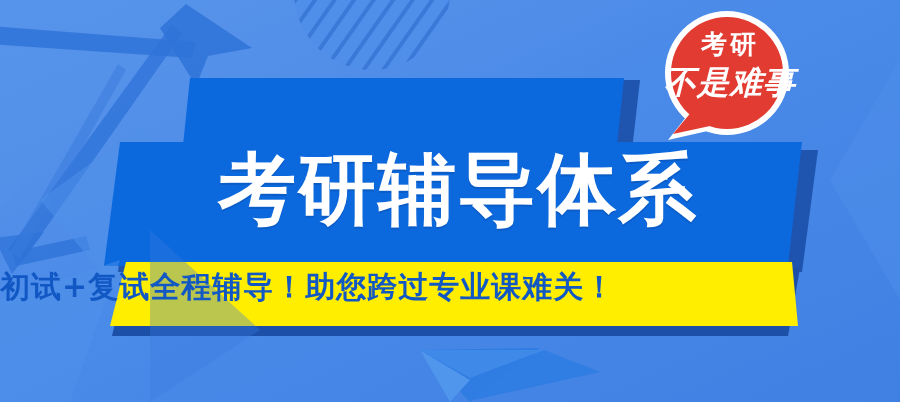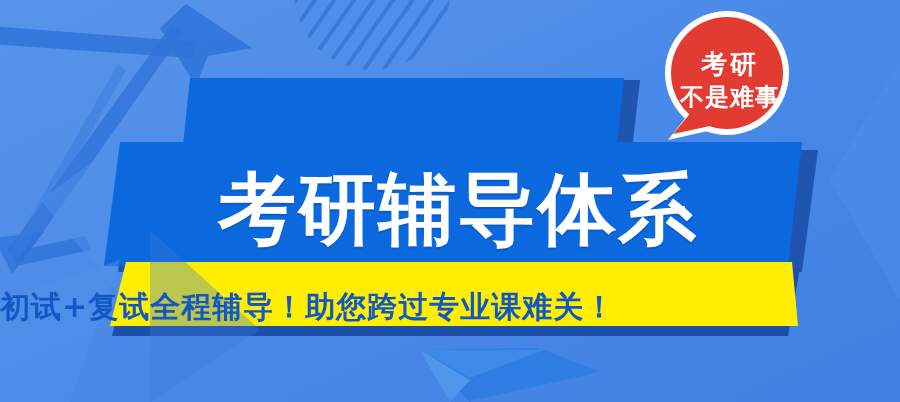--- a/index.html
+++ b/index.html
@@ -8,21 +8,21 @@
     font-family:"Liberation Sans","DejaVu Sans",sans-serif;
   }
   #banner{
     position:relative;width:900px;height:402px;overflow:hidden;
     background:#4a8ae8;
   }
   #bg-svg,#fg-svg{position:absolute;left:0;top:0;width:900px;height:402px;}
   #bg-svg{z-index:1;}
   #fg-svg{z-index:2;pointer-events:none;}
 
-  .txt-layer{position:absolute;z-index:5;margin-top:20px;}
+  .txt-layer{position:absolute;z-index:5;}
 
   #main-title{
     left:0;top:150px;width:900px;
     text-align:center;
     padding-left:16px;
     box-sizing:border-box;
   }
   #main-title .t{
     display:inline-block;
     font-size:78px;
@@ -49,23 +49,24 @@
 
   #bubble-text{
     left:650px;top:28px;width:160px;text-align:center;
   }
   #bubble-text .l1{
     display:block;font-size:26px;font-weight:bold;color:#ffffff;
     line-height:1.25;letter-spacing:3px;
     font-family:"DejaVu Sans","Liberation Sans",sans-serif;
   }
   #bubble-text .l2{
-    display:block;font-size:24px;font-weight:bold;color:#ffffff;
+    display:block;font-size:32px;font-weight:bold;color:#ffffff;
     line-height:1.35;letter-spacing:1px;
     font-family:"DejaVu Sans","Liberation Sans",sans-serif;
+    font-style:italic;
   }
 </style>
 </head>
 <body>
 
 <div id="banner">
 
   <svg id="bg-svg" viewBox="0 0 900 402" xmlns="http://www.w3.org/2000/svg">
     <defs>
       <linearGradient id="bgGrad" x1="0" y1="0" x2="1" y2="1">

